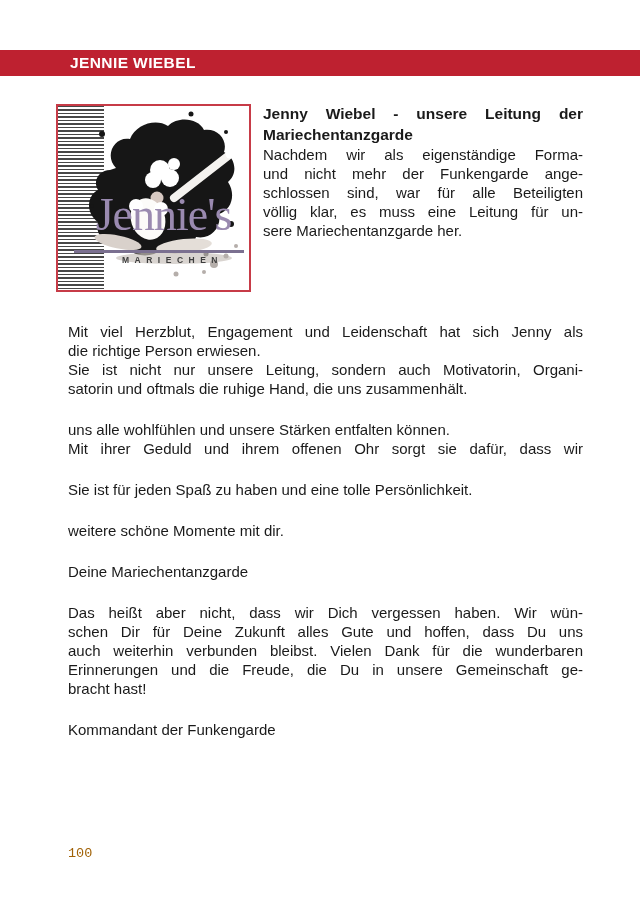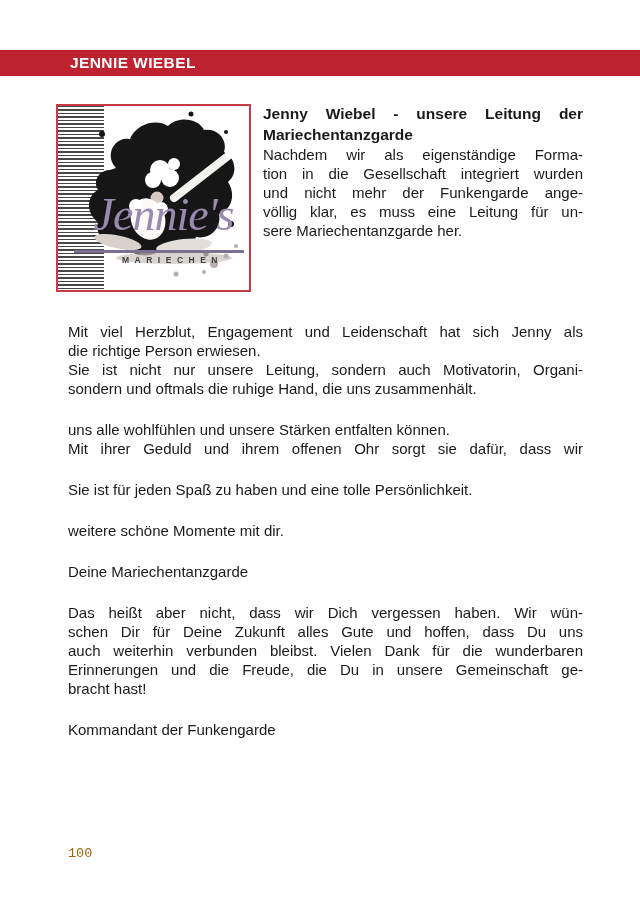--- a/index.html
+++ b/index.html
@@ -10,21 +10,21 @@
               background:var(--accent-red,#be2130);display:flex;align-items:center;}
   .header-title{color:#ffffff;font-weight:bold;font-size:15.5px;letter-spacing:.4px;
                 padding-left:70px;line-height:1;}
 
   .logo-box{position:absolute;left:56px;top:104px;width:195px;height:188px;
             border:2px solid var(--logo-border-red,#c73b47);box-sizing:border-box;background:#fff;}
   .stripes{position:absolute;left:0;top:0;bottom:0;width:46px;
            background:repeating-linear-gradient(to bottom,#474747 0px,#474747 1.3px,#ffffff 1.3px,#ffffff 3.5px);}
   .logo-svg{position:absolute;left:0;top:0;}
   .script{position:absolute;left:0;right:0;top:86px;text-align:center;padding-left:20px;
-          font-family:"Liberation Serif","DejaVu Serif",serif;font-style:italic;
+          font-family:"Liberation Serif","DejaVu Serif",serif;
           font-size:46px;line-height:1;color:var(--script-purple,#9a8ab0);letter-spacing:-1px;}
   .logo-underline{position:absolute;left:16px;right:5px;top:144px;height:2.5px;
                   background:var(--underline-purple,#7b7090);}
   .mariechen{position:absolute;left:50px;right:12px;top:150px;text-align:center;
              font-size:8.5px;font-weight:bold;letter-spacing:5.5px;color:#3d3d3d;line-height:1;}
 
   .intro-col{position:absolute;left:263px;top:103px;width:320px;}
   .heading{font-weight:bold;font-size:15.5px;line-height:21px;}
   .intro-para{font-size:15px;line-height:19px;}
 
@@ -83,33 +83,33 @@
     <div class="mariechen">MARIECHEN</div>
   </div>
 
   <div class="intro-col">
     <div class="heading">
         <div class="line just">Jenny Wiebel - unsere Leitung der</div>
         <div class="line">Mariechentanzgarde</div>
       </div>
     <div class="intro-para">
         <div class="line just">Nachdem wir als eigenständige Forma-</div>
-        <div class="line just">tion in die Gesellschaft integriert wurden</div>
         <div class="line just">und nicht mehr der Funkengarde ange-</div>
+        <div class="line just">schlossen sind, war für alle Beteiligten</div>
         <div class="line just">völlig klar, es muss eine Leitung für un-</div>
         <div class="line">sere Mariechentanzgarde her.</div>
       </div>
   </div>
 
   <div class="body-text">
       <div class="para">
         <div class="line just">Mit viel Herzblut, Engagement und Leidenschaft hat sich Jenny als</div>
         <div class="line">die richtige Person erwiesen.</div>
         <div class="line just">Sie ist nicht nur unsere Leitung, sondern auch Motivatorin, Organi-</div>
-        <div class="line">sondern und oftmals die ruhige Hand, die uns zusammenhält.</div>
+        <div class="line">satorin und oftmals die ruhige Hand, die uns zusammenhält.</div>
       </div>
       <div class="para">
         <div class="line">uns alle wohlfühlen und unsere Stärken entfalten können.</div>
         <div class="line just">Mit ihrer Geduld und ihrem offenen Ohr sorgt sie dafür, dass wir</div>
       </div>
       <div class="para">
         <div class="line">Sie ist für jeden Spaß zu haben und eine tolle Persönlichkeit.</div>
       </div>
       <div class="para">
         <div class="line">weitere schöne Momente mit dir.</div>

